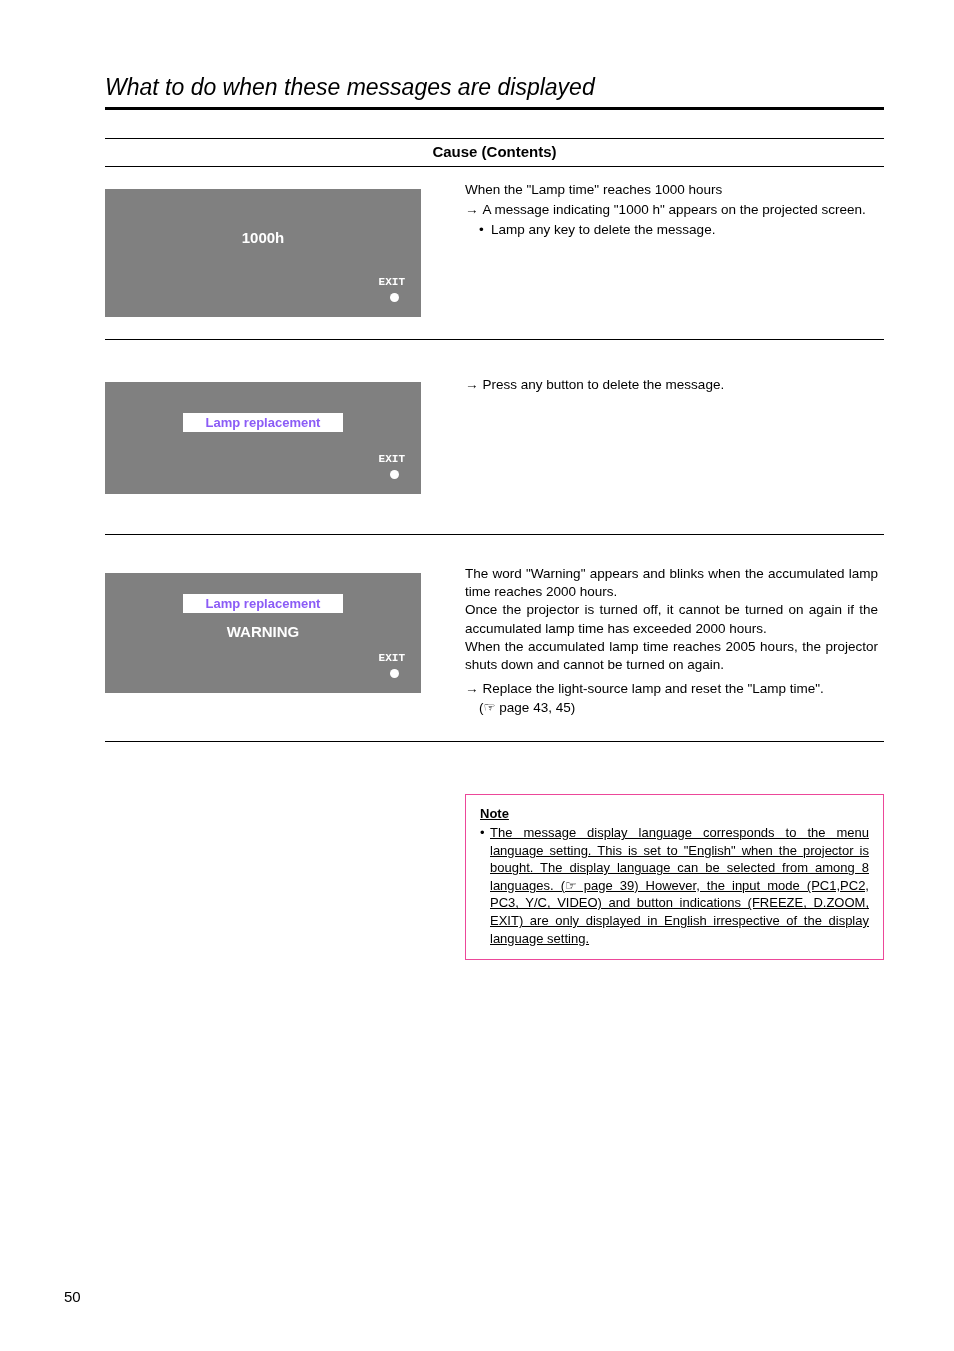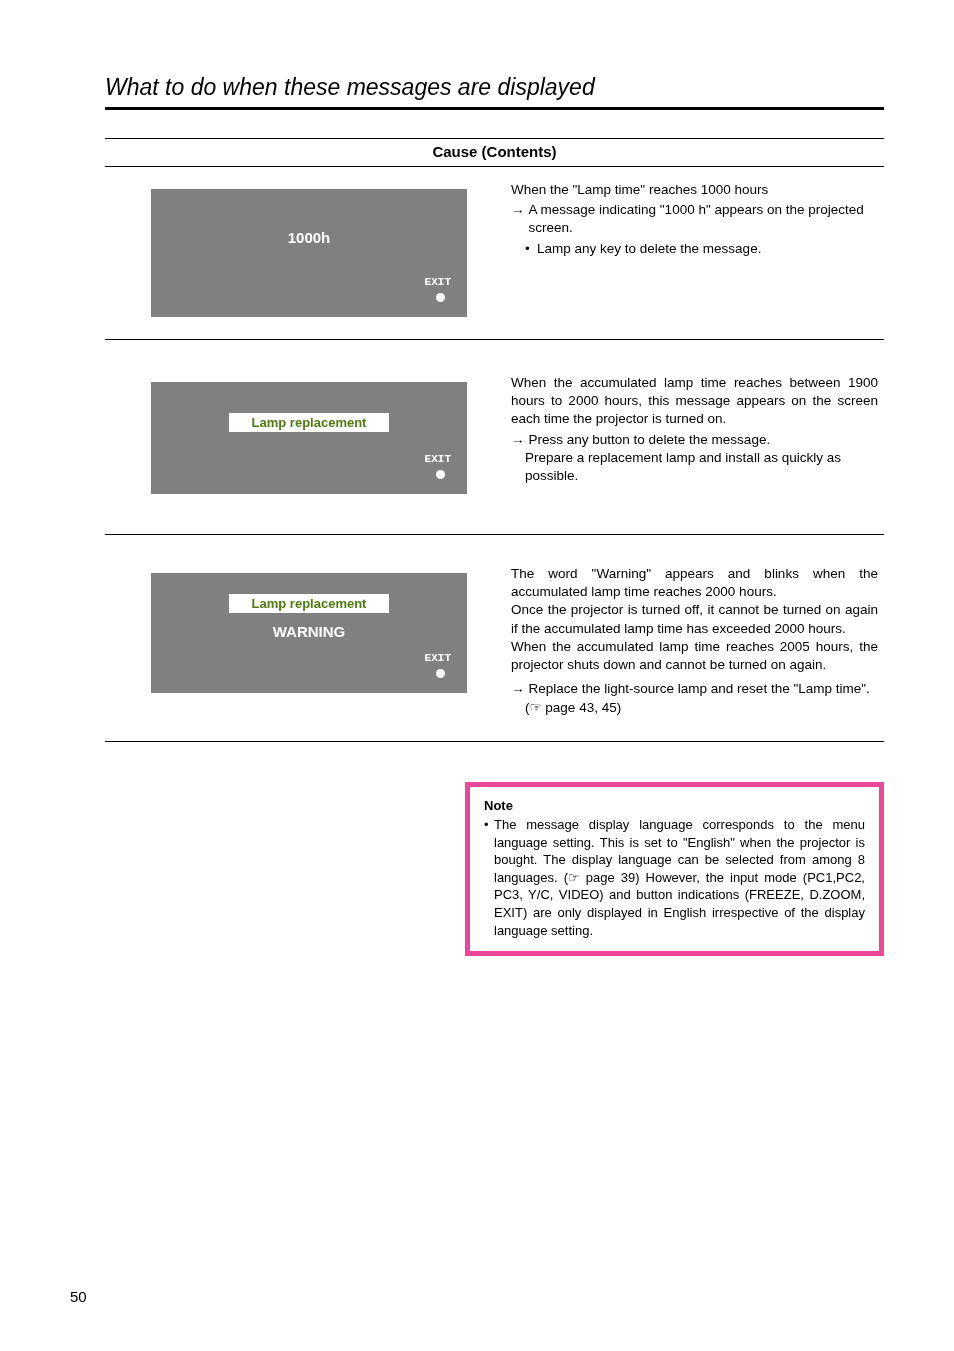--- a/index.html
+++ b/index.html
@@ -5,39 +5,39 @@
   * { box-sizing: border-box; margin: 0; padding: 0; }
   html, body { width: 954px; height: 1351px; background: #fff; font-family: Arial, Helvetica, sans-serif; color: #000; }
   .page { padding: 74px 70px 0 105px; }
   .title { font-style: italic; font-size: 23px; font-weight: 400; margin-bottom: 6px; }
   .thick-rule { border: none; border-top: 3px solid #000; margin-bottom: 28px; }
   .thin-rule { border: none; border-top: 1px solid #000; }
   .table-header { display: flex; padding: 4px 0 6px; }
   .th-message { width: 360px; text-align: center; font-weight: bold; font-size: 15px; }
   .th-cause { flex: 1; text-align: center; font-weight: bold; font-size: 15px; }
   .row { display: flex; padding: 14px 0 22px; }
-  .col-msg { width: 360px; padding-top: 8px; margin-left: 46px; }
+  .col-msg { width: 360px; padding-top: 8px; }
   .col-cause { flex: 1; font-size: 13.5px; line-height: 1.35; padding-right: 6px; }
   .msgbox { width: 316px; background: #808080; position: relative; padding: 12px 0 10px; }
   .msgbox-inner { min-height: 72px; display: flex; flex-direction: column; align-items: center; justify-content: center; gap: 6px; }
   .big-text { color: #fff; font-weight: bold; font-size: 15px; text-align: center; }
-  .pill { background: #fff; color: #4d7c0f; font-weight: bold; font-size: 13px; padding: 2px 12px; display: inline-block; min-width: 160px; text-align: center; }
+  .pill { background: #fff; color: #8b5cf6; font-weight: bold; font-size: 13px; padding: 2px 12px; display: inline-block; min-width: 160px; text-align: center; }
   .exit-area { text-align: right; padding-right: 16px; margin-top: 4px; font-family: Liberation Mono, monospace; }
   .exit-label { color: #fff; font-weight: bold; font-size: 11px; display: block; line-height: 1; margin-bottom: 1px; }
   .exit-dot { display: inline-block; width: 9px; height: 9px; background: #fff; border-radius: 50%; margin-right: 6px; }
   .arrow-line { display: flex; align-items: flex-start; gap: 4px; margin-top: 2px; }
   .arrow { flex: 0 0 auto; }
   .indent-bullet { padding-left: 26px; position: relative; margin-top: 2px; }
   .indent-bullet::before { content: "•"; position: absolute; left: 14px; }
   .sub-indent { padding-left: 14px; }
-  .note-box { border: 5px solid #ec4899; margin-left: 360px; margin-top: 40px; padding: 10px 14px 12px; font-size: 13px; line-height: 1.35; }
+  .note-box { border: 1px solid #ec4899; margin-left: 360px; margin-top: 52px; padding: 10px 14px 12px; font-size: 13px; line-height: 1.35; text-decoration: underline; }
   .note-title { font-weight: bold; margin-bottom: 2px; }
   .note-body { padding-left: 10px; position: relative; text-align: justify; }
   .note-body::before { content: "•"; position: absolute; left: 0; }
-  .pgnum { position: absolute; left: 70px; bottom: 46px; font-size: 15px; }
+  .pgnum { position: absolute; left: 64px; bottom: 46px; font-size: 15px; }
   .just { text-align: justify; }
 </style>
 </head>
 <body>
 
 <div class="page">
   <div class="title">What to do when these messages are displayed</div>
   <hr class="thick-rule">
 
   <hr class="thin-rule">
@@ -75,26 +75,24 @@
         <div class="msgbox-inner" style="min-height:56px;">
           <span class="pill">Lamp replacement</span>
         </div>
         <div class="exit-area">
           <span class="exit-label">EXIT</span>
           <span class="exit-dot"></span>
         </div>
       </div>
     </div>
     <div class="col-cause">
-      <div class="just">When the accumulated lamp time reaches between 1900 hours to 2000 hours, this message appears on the screen each time the projector is turned on.</div>
       <div class="arrow-line">
         <span class="arrow">→</span>
         <span>Press any button to delete the message.</span>
       </div>
-      <div class="sub-indent">Prepare a replacement lamp and install as quickly as possible.</div>
     </div>
   </div>
   <hr class="thin-rule">
 
   <div class="row" style="padding:30px 0 24px;">
     <div class="col-msg">
       <div class="msgbox">
         <div class="msgbox-inner" style="min-height:64px; padding:6px 0; gap:10px;">
           <span class="pill">Lamp replacement</span>
           <span class="big-text">WARNING</span>

